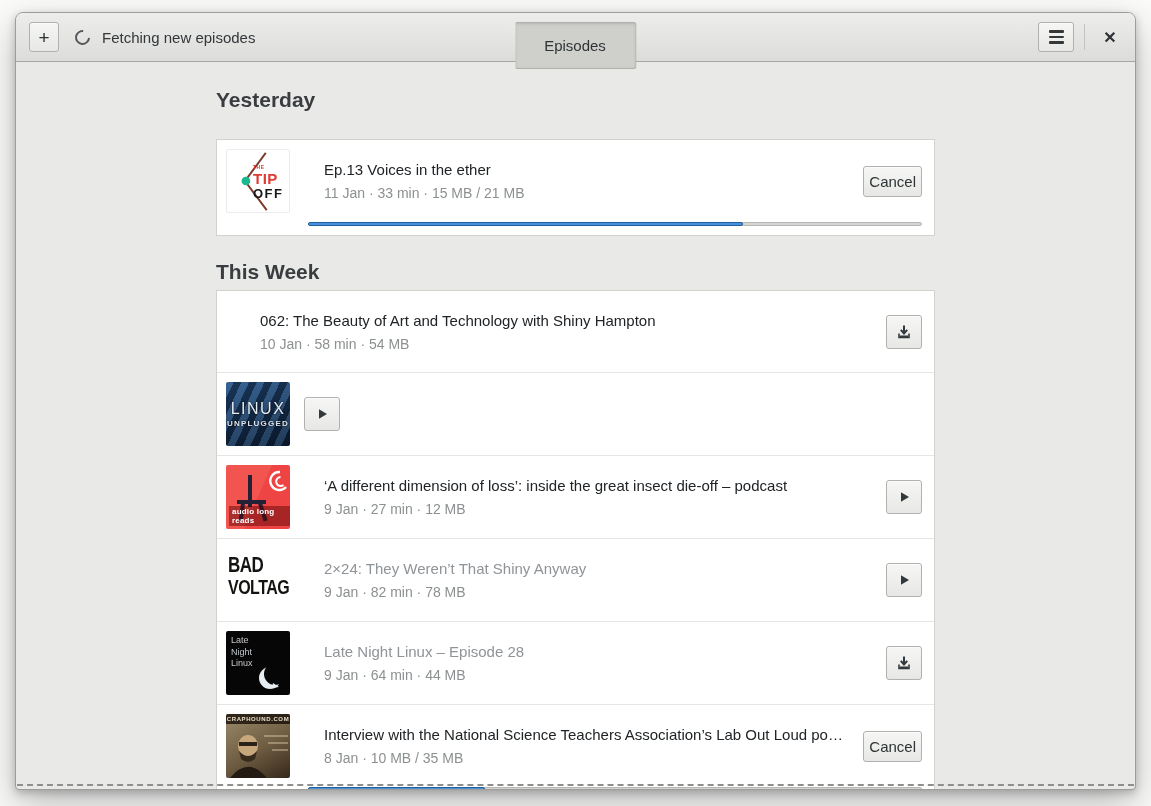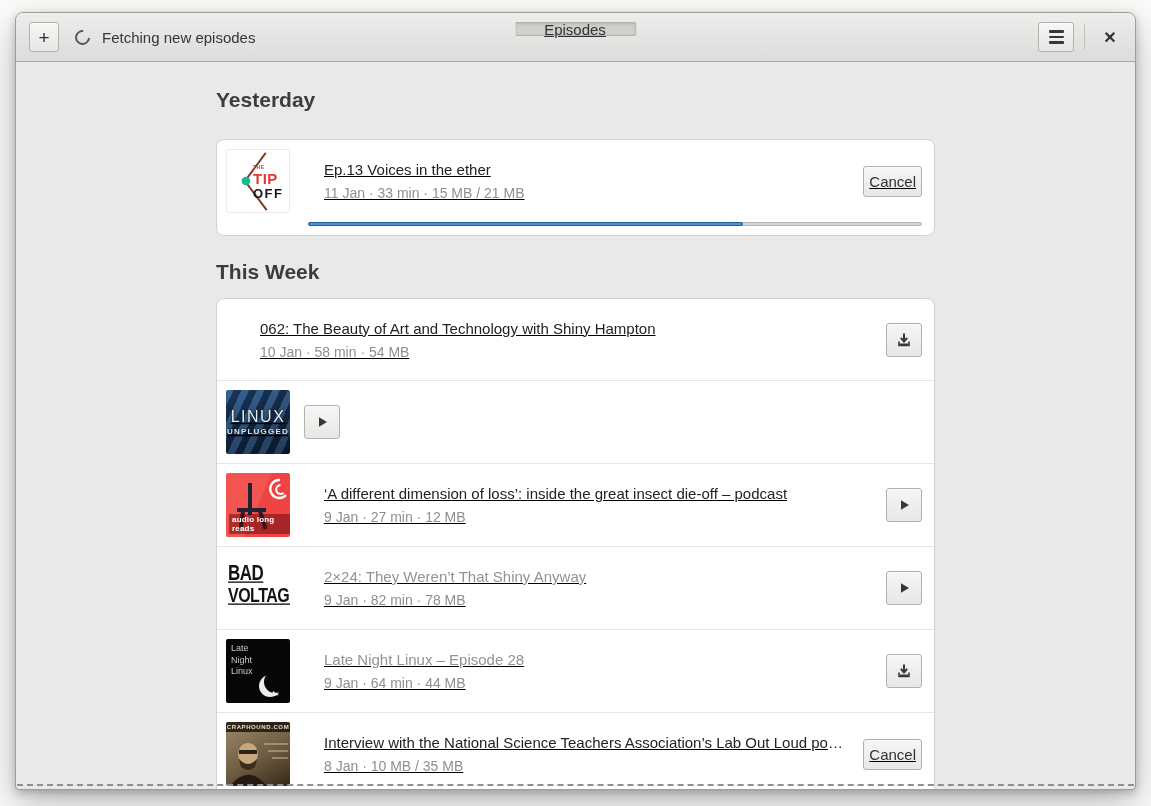--- a/index.html
+++ b/index.html
@@ -43,46 +43,45 @@
     width:15px; height:15px; margin-left:16px;
     border:2px solid #56595c; border-right-color:transparent;
     border-radius:50%;
     transform:rotate(-40deg);
   }
   .status-text { margin-left:12px; font-size:15px; color:#33373a; }
   .view-switcher {
     position:absolute; left:50%; top:9px; transform:translateX(-50%);
     display:flex;
   }
-  .view-switcher .btn { height:14px; width:121px; font-size:15px;text-decoration:underline; }
+  .view-switcher .btn { height:47px; width:121px; font-size:15px; }
   .view-switcher .btn:first-child { border-radius:3px 0 0 3px; }
   .view-switcher .btn:last-child { border-radius:0 3px 3px 0; border-left:0; }
   .view-switcher .btn.active {
     background:#cfcfcb;
     box-shadow:inset 0 1px 3px rgba(0,0,0,.12);
   }
   .header-right { margin-left:auto; display:flex; align-items:center; }
   .btn-menu { width:36px; height:30px; flex-direction:column; gap:3px; }
   .menu-bar { width:15px; height:2.5px; background:#33383b; border-radius:1px; }
   .header-sep { width:1px; height:26px; background:#c2c2bf; margin:0 10px; }
   .btn-close {
     width:30px; height:30px; display:flex; align-items:center; justify-content:center;
     font-size:16px; font-weight:700; color:#2f3336; background:transparent; border:none;
   }
   
   .content { flex:1 1 auto; overflow:hidden; position:relative; }
   .column { width:719px; margin:0 auto; }
   .section-title { font-size:21px; font-weight:700; color:#393d40; }
   .st-first { margin:26px 0 27px; }
-  .st-next  { margin:24px 0 14px; }
+  .st-next  { margin:24px 0 6px; }
   .card {
     background:#ffffff;
     border:1px solid #d2d2cf;
-    border-radius:8px;
-    text-decoration:underline;
+    border-radius:0;
   }
   .row {
     display:flex; align-items:center;
     padding:9px 12px 9px 9px;
     min-height:81px;
     position:relative;
   }
   .list .row + .row { border-top:1px solid #e5e5e3; }
   .row.downloading { padding-bottom:22px; }
   .row.dl-tall { min-height:88px; }

